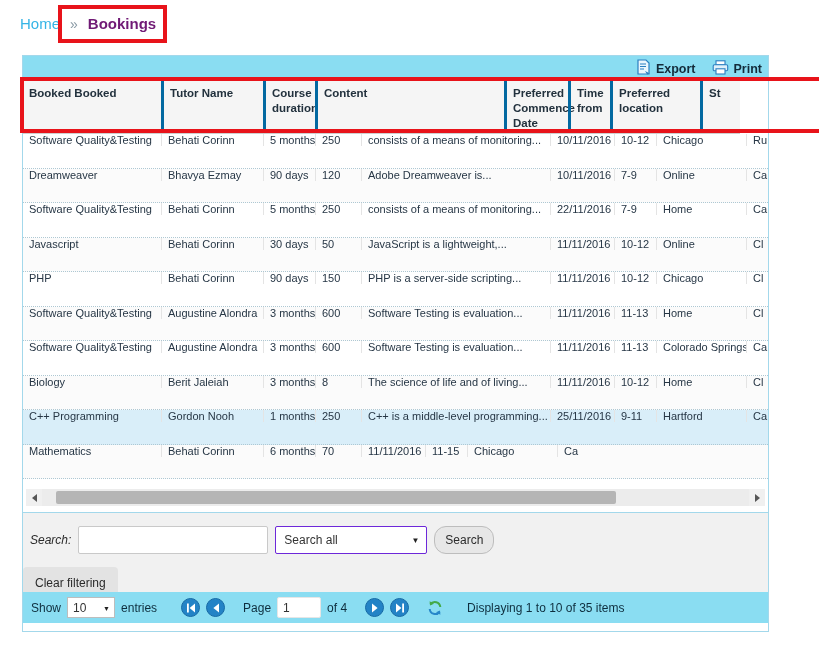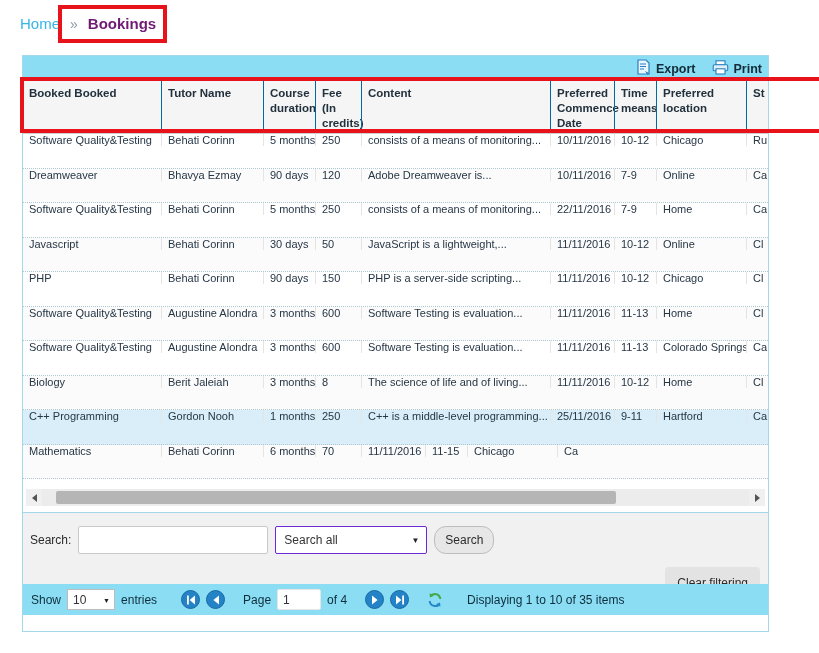--- a/index.html
+++ b/index.html
@@ -17,21 +17,21 @@
   .anno-2 { left:20px; top:77px; width:820px; height:56px; }
 
   
   .jtable { position:absolute; left:22px; top:55px; width:747px; height:577px; border:1px solid #a3d8eb; background:#fff; overflow:hidden; }
 
   .toolbar { height:25px; background:#8addf2; display:flex; justify-content:flex-end; align-items:center; gap:16px; padding-right:6px; }
   .tool-item { display:flex; align-items:center; gap:5px; font-size:12.5px; font-weight:700; color:#132b3a; cursor:pointer; }
 
   .thead { display:flex; height:53px; background:#f5f5f5; border-bottom:1px solid #cfcfcf; width:max-content; }
   .th { flex:none; font-size:11.5px; font-weight:700; color:#22313d; padding:5px 6px; line-height:1.3; }
-  .th + .th { border-left:1px solid #0369a1; }
+  .th + .th { border-left:3px solid #0369a1; }
 
   .tbody { width:max-content; }
   .tr { display:flex; height:34.5px; align-items:flex-start; background:#fff; border-bottom:1px dotted #aec8d3; cursor:pointer; }
   .tr:nth-child(even) { background:#fbfbfb; }
   .tr.selected { background:#d9eef9; }
   .td { flex:none; font-size:11px; color:#263645; padding:0 6px; overflow:hidden; white-space:nowrap; }
   .td + .td { border-left:1px solid #e4e4e4; }
 
   .col-0{width:138px}.col-1{width:102px}.col-2{width:52px}.col-3{width:46px}.col-4{width:189px}
   .col-5{width:64px}.col-6{width:42px}.col-7{width:90px}.col-8{width:40px}
@@ -40,31 +40,31 @@
   .hscroll { position:absolute; left:3px; right:3px; top:433px; height:17px; display:flex; align-items:stretch; }
   .scroll-btn { width:16px; background:#f0f0f0; display:flex; align-items:center; justify-content:center; cursor:pointer; }
   .tri-l { width:0; height:0; border-top:4px solid transparent; border-bottom:4px solid transparent; border-right:5px solid #555; }
   .tri-r { width:0; height:0; border-top:4px solid transparent; border-bottom:4px solid transparent; border-left:5px solid #555; }
   .scroll-track { flex:1; position:relative; background:#ececec; }
   .scroll-thumb { position:absolute; left:14px; top:2px; width:560px; height:13px; background:#b5b5b5; border-radius:2px; cursor:grab; }
 
   
   .bottom-panel { position:absolute; left:0; right:0; top:456px; height:90px; background:#f1f1f1; border-top:1px solid #a3d8eb; }
   .search-row { display:flex; align-items:center; gap:7px; padding:13px 0 0 7px; }
-  .search-label { font-size:12px; color:#2b2b2b; }
+  .search-label { font-size:12px; color:#2b2b2b;font-style:italic; }
   .search-input { width:190px; height:28px; border:1px solid #c9c9c9; border-radius:2px; background:#fff; padding:0 6px; font-size:12px; font-family:inherit; color:#333; }
   .selwrap { position:relative; background:#fff; border:1px solid #6d28d9; border-radius:2px; height:28px; width:152px; }
   .selwrap select { appearance:none; -webkit-appearance:none; border:none; background:transparent; width:100%; height:100%; padding:0 20px 0 8px; font-size:12px; color:#333; font-family:inherit; }
   .selwrap .arr { position:absolute; right:7px; top:50%; transform:translateY(-50%); font-size:8px; color:#222; pointer-events:none; }
   .search-btn { height:28px; padding:0 10px; background:#e7e7e7; border:1px solid #bdbdbd; border-radius:12px; font-size:12px; color:#2b2b2b; font-family:inherit; cursor:pointer; }
-  .clear-row { display:flex; justify-content:flex-end; padding:13px 8px 0 0; }
+  .clear-row { display:flex; justify-content:flex-start; padding:13px 8px 0 0; }
   .clear-btn { background:#e3e3e3; border:none; border-radius:4px; padding:9px 12px; font-size:12px; color:#2b2b2b; font-family:inherit; cursor:pointer; }
 
   
-  .footer { position:absolute; left:0; right:0; bottom:16px; height:31px; background:#8addf2; display:flex; align-items:center; gap:6px; padding:0 8px; font-size:12px; color:#0e2e3e; }
+  .footer { position:absolute; left:0; right:0; bottom:8px; height:31px; background:#8addf2; display:flex; align-items:center; gap:6px; padding:0 8px; font-size:12px; color:#0e2e3e; }
   .footer .gap-sm { width:6px; } .footer .gap-md { width:12px; }
   .entries-sel { position:relative; width:48px; height:21px; background:#fff; border:1px solid #bdbdbd; }
   .entries-sel select { appearance:none; -webkit-appearance:none; border:none; background:transparent; width:100%; height:100%; padding:0 14px 0 5px; font-size:12px; color:#333; font-family:inherit; }
   .entries-sel .arr { position:absolute; right:4px; top:50%; transform:translateY(-50%); font-size:7px; color:#222; pointer-events:none; }
   .pg-btn { width:19px; height:19px; border-radius:50%; background:#2383c6; border:1px solid #176aa5; display:flex; align-items:center; justify-content:center; cursor:pointer; flex:none; }
   .page-input { width:44px; height:21px; border:1px solid #e6e6e6; border-radius:2px; background:#fff; padding:0 5px; font-size:12px; font-family:inherit; color:#333; }
   .refresh { cursor:pointer; display:flex; align-items:center; }
 </style>
 </head>
 <body>
@@ -101,24 +101,23 @@
           </svg>
         </span>
         <span>Print</span>
       </div>
     </div>
 
     <div class="thead">
         <div class="th col-0">Booked Booked</div>
         <div class="th col-1">Tutor Name</div>
         <div class="th col-2">Course duration</div>
-        <div class="th col-3">Fee (In credits)</div>
         <div class="th col-4">Content</div>
         <div class="th col-5">Preferred Commence Date</div>
-        <div class="th col-6">Time means</div>
+        <div class="th col-6">Time from</div>
         <div class="th col-7">Preferred location</div>
         <div class="th col-8">St</div>
       </div>
     <div class="tbody">
         <div class="tr">
           <div class="td col-0">Software Quality&amp;Testing</div>
           <div class="td col-1">Behati Corinn</div>
           <div class="td col-2">5 months</div>
           <div class="td col-3">250</div>
           <div class="td col-4">consists of a means of monitoring...</div>

